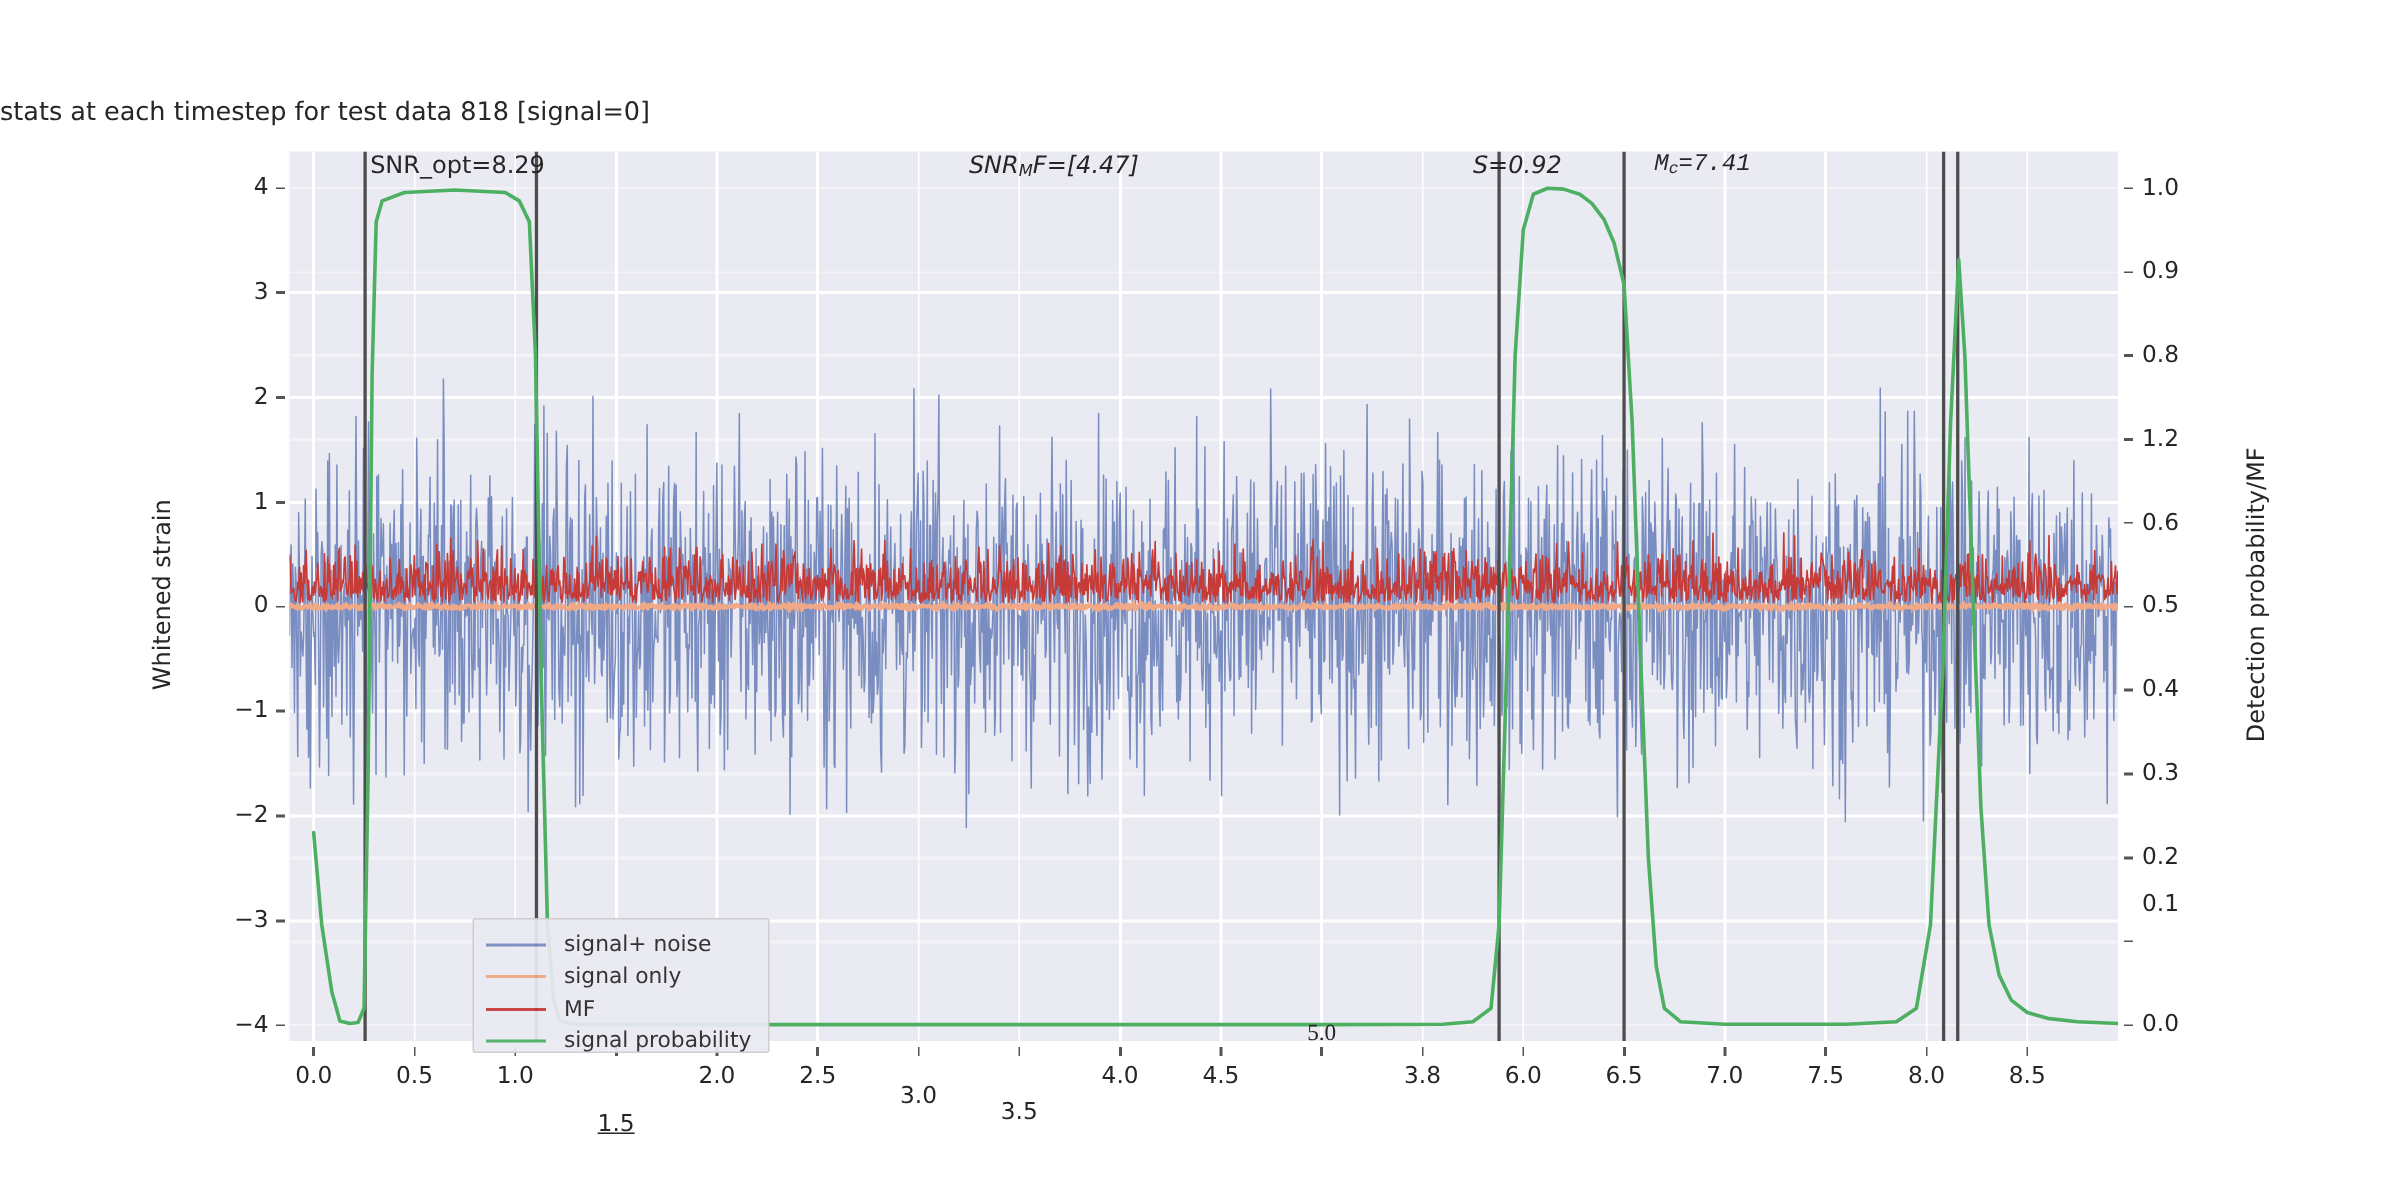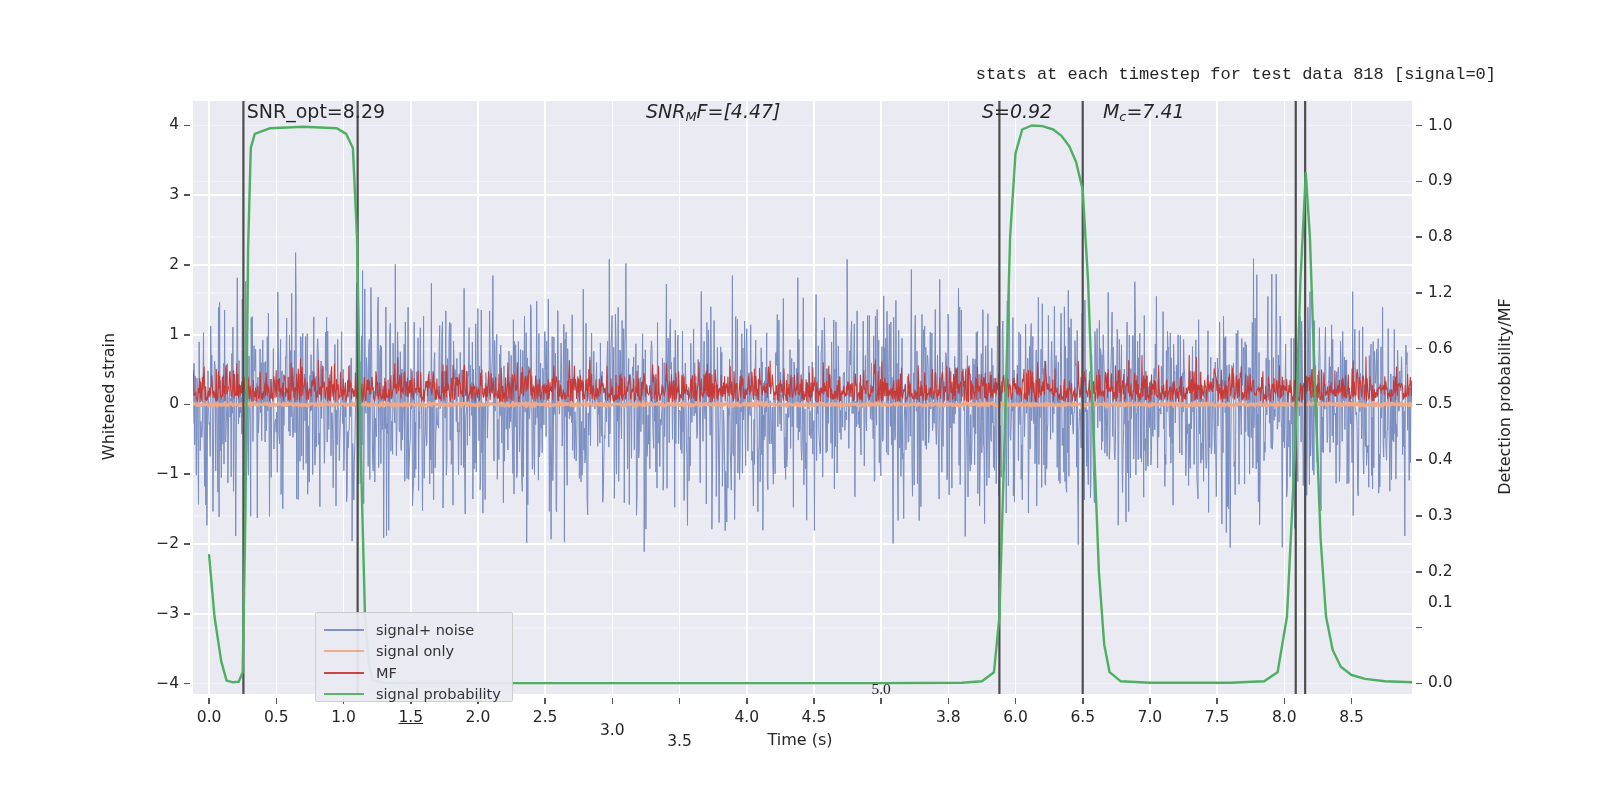--- a/index.html
+++ b/index.html
@@ -19,24 +19,23 @@
     left: 0; top: 0;
     width: 1600px;
     height: 800px;
     background: #ffffff;
   }
   .title {
     position: absolute;
     left: 0;
     top: 65px;
     width: 1496px;
-    text-align: right;
+    text-align: left;
     font-size: 17px;
     color: #262626;
-    font-family: Liberation Mono, monospace;
   }
   
   #axes {
     position: absolute;
     left: 193px;
     top: 101px;
     width: 1219px;
     height: 593px;
     background: #eaeaf2;
   }
@@ -111,21 +110,21 @@
     font-size: 16px;
     color: #262626;
     transform: rotate(-90deg);
     transform-origin: 50% 50%;
     white-space: nowrap;
     text-align: center;
   }
   
   .annot {
     position: absolute;
-    font-size: 19px;
+    font-size: 16px;
     color: #262626;
     white-space: nowrap;
   }
   .annot .mathit { font-style: italic; }
   .annot sub {
     font-size: 0.68em;
     font-style: italic;
     vertical-align: -0.22em;
   }
   
@@ -274,21 +273,21 @@
       <div class="ytick-label-right" style="left: 1428px; top: 171.331px; width: 48px;">0.9</div>
       <div class="tick-mark" style="left: 1416px; top: 124.746px; width: 6px; height: 1.6px;"></div>
       <div class="ytick-label-right" style="left: 1428px; top: 115.546px; width: 48px;">1.0</div>
       <div class="tick-mark" style="left: 208.328px; top: 698px; width: 1.6px; height: 6px;"></div>
       <div class="xtick-label" style="left: 179.128px; top: 708px; width: 60px;">0.0</div>
       <div class="tick-mark" style="left: 275.527px; top: 698px; width: 1.6px; height: 6px;"></div>
       <div class="xtick-label" style="left: 246.327px; top: 708px; width: 60px;">0.5</div>
       <div class="tick-mark" style="left: 342.727px; top: 698px; width: 1.6px; height: 6px;"></div>
       <div class="xtick-label" style="left: 313.527px; top: 708px; width: 60px;">1.0</div>
       <div class="tick-mark" style="left: 409.927px; top: 698px; width: 1.6px; height: 6px;"></div>
-      <div class="xtick-label" style="left: 380.727px; top: 708px; width: 60px; text-decoration: underline;">1.5</div>
+      <div class="xtick-label" style="left: 380.727px; top: 740px; width: 60px; text-decoration: underline;">1.5</div>
       <div class="tick-mark" style="left: 477.126px; top: 698px; width: 1.6px; height: 6px;"></div>
       <div class="xtick-label" style="left: 447.926px; top: 708px; width: 60px;">2.0</div>
       <div class="tick-mark" style="left: 544.326px; top: 698px; width: 1.6px; height: 6px;"></div>
       <div class="xtick-label" style="left: 515.126px; top: 708px; width: 60px;">2.5</div>
       <div class="tick-mark" style="left: 611.525px; top: 698px; width: 1.6px; height: 6px;"></div>
       <div class="xtick-label" style="left: 582.325px; top: 708px; width: 60px; margin-top: 13px;">3.0</div>
       <div class="tick-mark" style="left: 678.725px; top: 698px; width: 1.6px; height: 6px;"></div>
       <div class="xtick-label" style="left: 649.525px; top: 708px; width: 60px; margin-top: 24px;">3.5</div>
       <div class="tick-mark" style="left: 745.924px; top: 698px; width: 1.6px; height: 6px;"></div>
       <div class="xtick-label" style="left: 716.724px; top: 708px; width: 60px;">4.0</div>
@@ -308,24 +307,23 @@
       <div class="xtick-label" style="left: 1187.12px; top: 708px; width: 60px;">7.5</div>
       <div class="tick-mark" style="left: 1283.52px; top: 698px; width: 1.6px; height: 6px;"></div>
       <div class="xtick-label" style="left: 1254.32px; top: 708px; width: 60px;">8.0</div>
       <div class="tick-mark" style="left: 1350.72px; top: 698px; width: 1.6px; height: 6px;"></div>
       <div class="xtick-label" style="left: 1321.52px; top: 708px; width: 60px;">8.5</div>
     </div>
   <div id="annot-layer">
       <div class="annot" style="left: 246.76px; top: 100px;">SNR_opt=8.29</div>
       <div class="annot" style="left: 645.925px; top: 100px;"><span class="mathit">SNR</span><sub>M</sub><span class="mathit">F=[4.47]</span></div>
       <div class="annot" style="left: 981.923px; top: 100px;"><span class="mathit">S</span><span class="mathit">=0.92</span></div>
-      <div class="annot" style="left: 1102.88px; top: 100px;"><span class="mathit">M</span><sub>c</sub><span class="mathit">=7.41</span></div>
+      <div class="annot" style="left: 1102.88px; top: 100px; font-family: Liberation Mono, monospace;"><span class="mathit">M</span><sub>c</sub><span class="mathit">=7.41</span></div>
     </div>
 
-  <div class="axis-label-x">Time (s)</div>
   <div class="axis-label-y-left" id="ylabel-left" style="width: 260px; left: -22px; top: 386.5px;">Whitened strain</div>
   <div class="axis-label-y-right" id="ylabel-right" style="width: 330px; left: 1339px; top: 386.5px;">Detection probability/MF</div>
 
   <div id="legend">
       <div class="legend-row">
         <span class="legend-swatch" style="border-top-color: rgb(122, 141, 193);"></span>
         <span class="legend-text">signal+ noise</span>
       </div>
       <div class="legend-row">
         <span class="legend-swatch" style="border-top-color: rgb(240, 168, 134);"></span>

